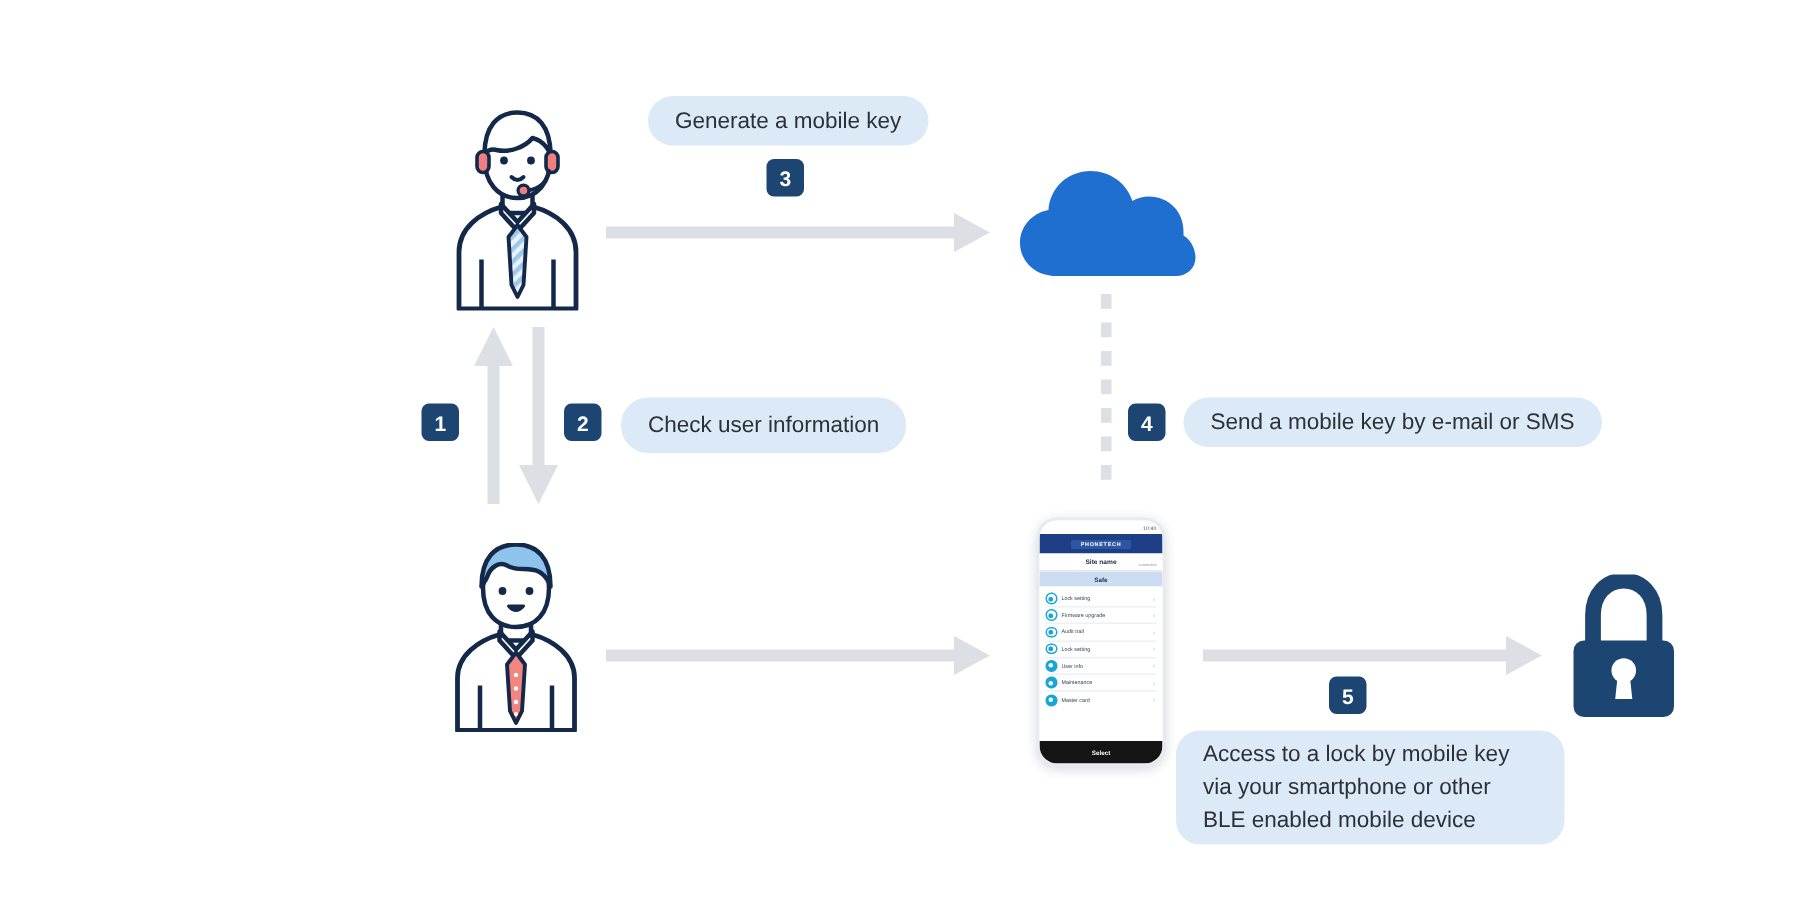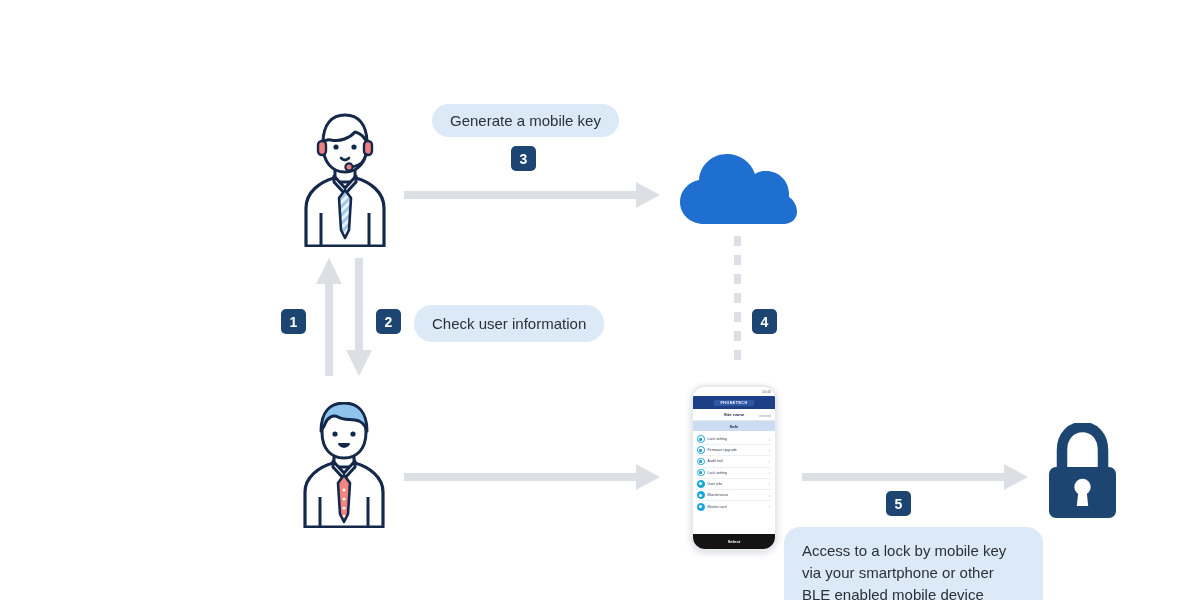--- a/index.html
+++ b/index.html
@@ -5,21 +5,21 @@
   * { box-sizing: border-box; }
   html, body {
     margin: 0; padding: 0;
     width: 1200px; height: 600px;
     background: #ffffff;
     font-family: "Liberation Sans", sans-serif;
     overflow: hidden;
   }
   #stage { position: relative; width: 1200px; height: 600px; background: #fff; }
 
-  .abs { position: absolute; margin-top: 40px; }
+  .abs { position: absolute; }
 
   
   .pill {
     background: #dce9f7;
     color: #2b3138;
     border-radius: 18px;
     font-size: 15px;
     line-height: 1.32;
     display: flex;
     align-items: center;
@@ -244,20 +244,21 @@
       <path d="M26 74 C12 74 2 64 2 52 C2 41 10 32 21 30 C22 15 34 4 49 4
                C62 4 73 12 77 24 C80 22 84 21 88 21 C101 21 111 31 111 44
                C111 45 111 46 111 47 C116 50 119 56 119 62 C119 69 113 74 106 74 Z" fill="#1f6fd0"></path>
     </svg>
   </div>
 
   <div class="abs dashed-line" style="left:734px; top:196px; height:128px;"></div>
 
   <div class="abs badge" style="left:752px; top:269px;">4</div>
 
+  <div class="abs pill" style="left:789px; top:265px; height:33px;">Send a mobile key by e-mail or SMS</div>
 
 
   <div class="abs badge" style="left:281px; top:269px;">1</div>
 
   <div class="abs badge" style="left:376px; top:269px;">2</div>
 
   <div class="abs pill" style="left:414px; top:265px; height:37px;">Check user information</div>
 
   <div class="abs arrow-v" style="left:316px; top:218px; height:118px;">
     <svg viewBox="0 0 26 118" preserveAspectRatio="none">
@@ -366,21 +367,21 @@
   </div>
 
   <div class="abs arrow-h" style="left:802px; top:424px; width:226px;">
     <svg viewBox="0 0 226 26" preserveAspectRatio="none">
       <path d="M0 9 H202 V0 L226 13 L202 26 V17 H0 Z" fill="#dcdfe3"></path>
     </svg>
   </div>
 
   <div class="abs badge" style="left:886px; top:451px;">5</div>
 
-  <div class="abs pill multi" style="left:784px; top:487px; width:259px; height:92px;">Access to a lock by mobile key via your smartphone or other BLE enabled mobile device</div>
+  <div class="abs pill multi" style="left:784px; top:487px; width:259px; height:76px;">Access to a lock by mobile key via your smartphone or other BLE enabled mobile device</div>
 
   <div class="abs lock" style="left:1046px; top:383px;">
     <svg width="73" height="95" viewBox="0 0 73 95" aria-hidden="true">
 
       <path d="M16 46 V27 C16 13 25 4 36.5 4 C48 4 57 13 57 27 V46" fill="none" stroke="#1d4571" stroke-width="10.5" stroke-linecap="butt"></path>
 
       <rect x="3" y="44" width="67" height="51" rx="7" fill="#1d4571"></rect>
 
       <circle cx="36.5" cy="64" r="8.2" fill="#ffffff"></circle>
       <path d="M32.6 66 L30.8 83 H42.2 L40.4 66 Z" fill="#ffffff"></path>

